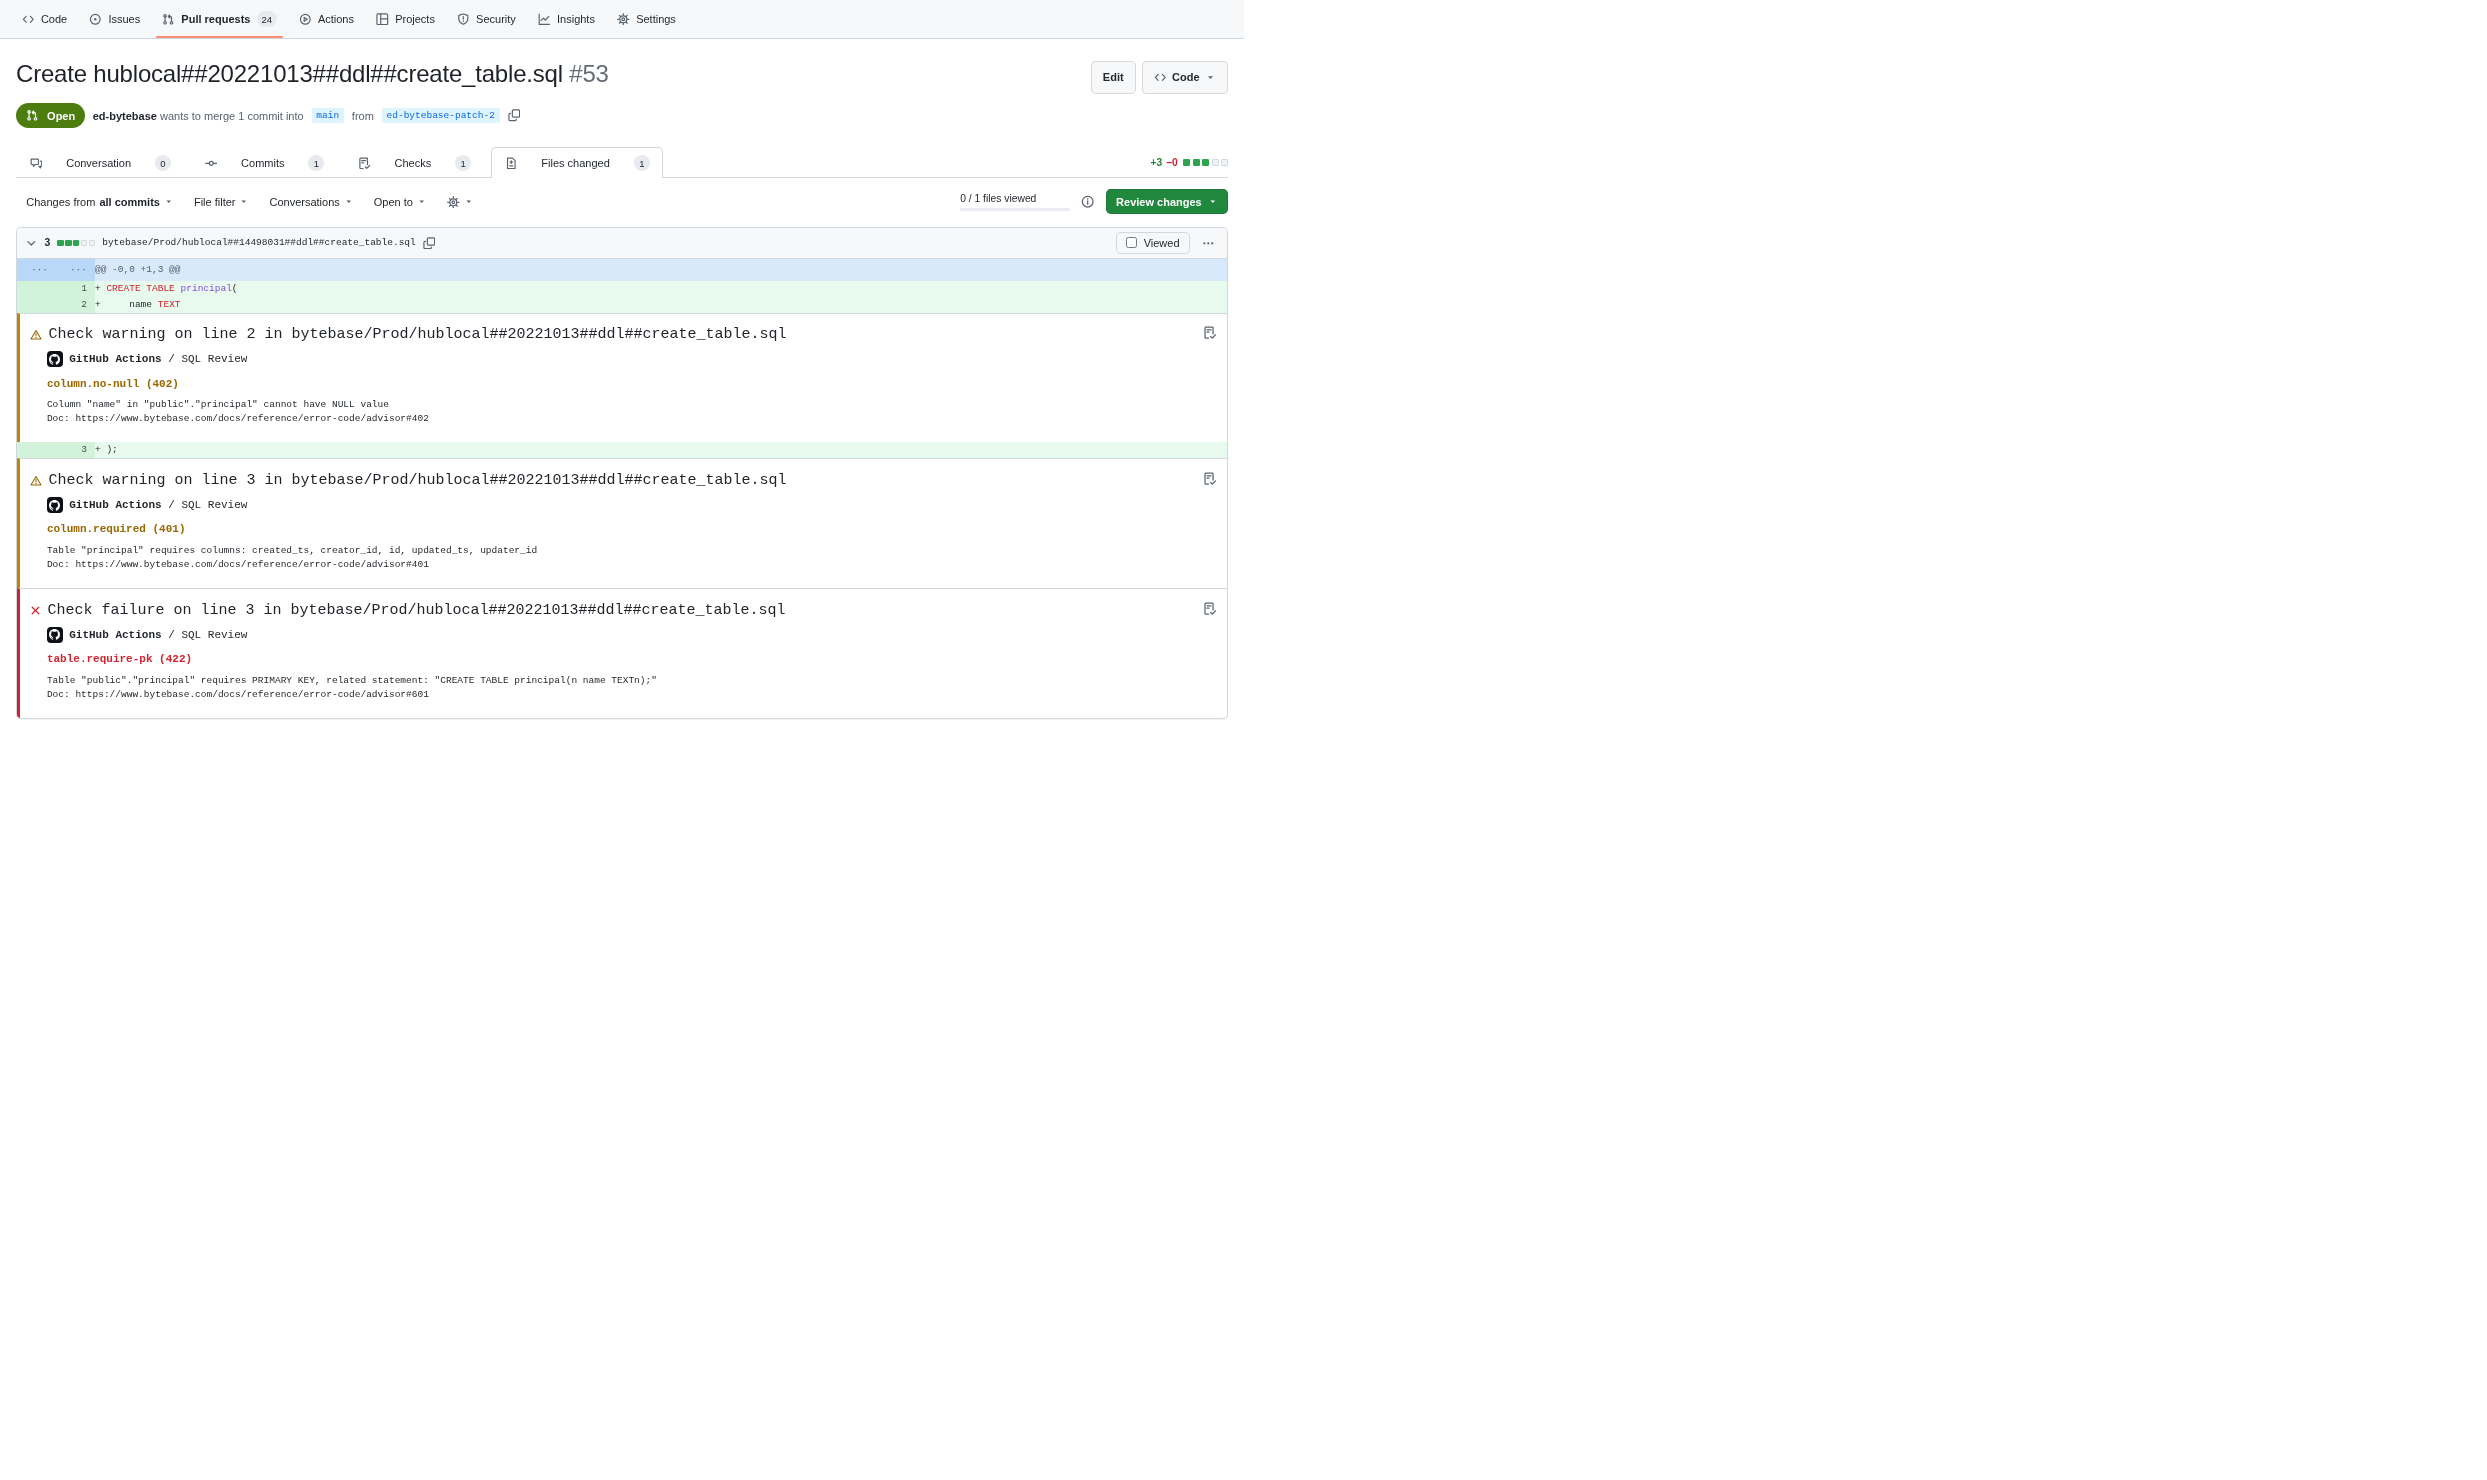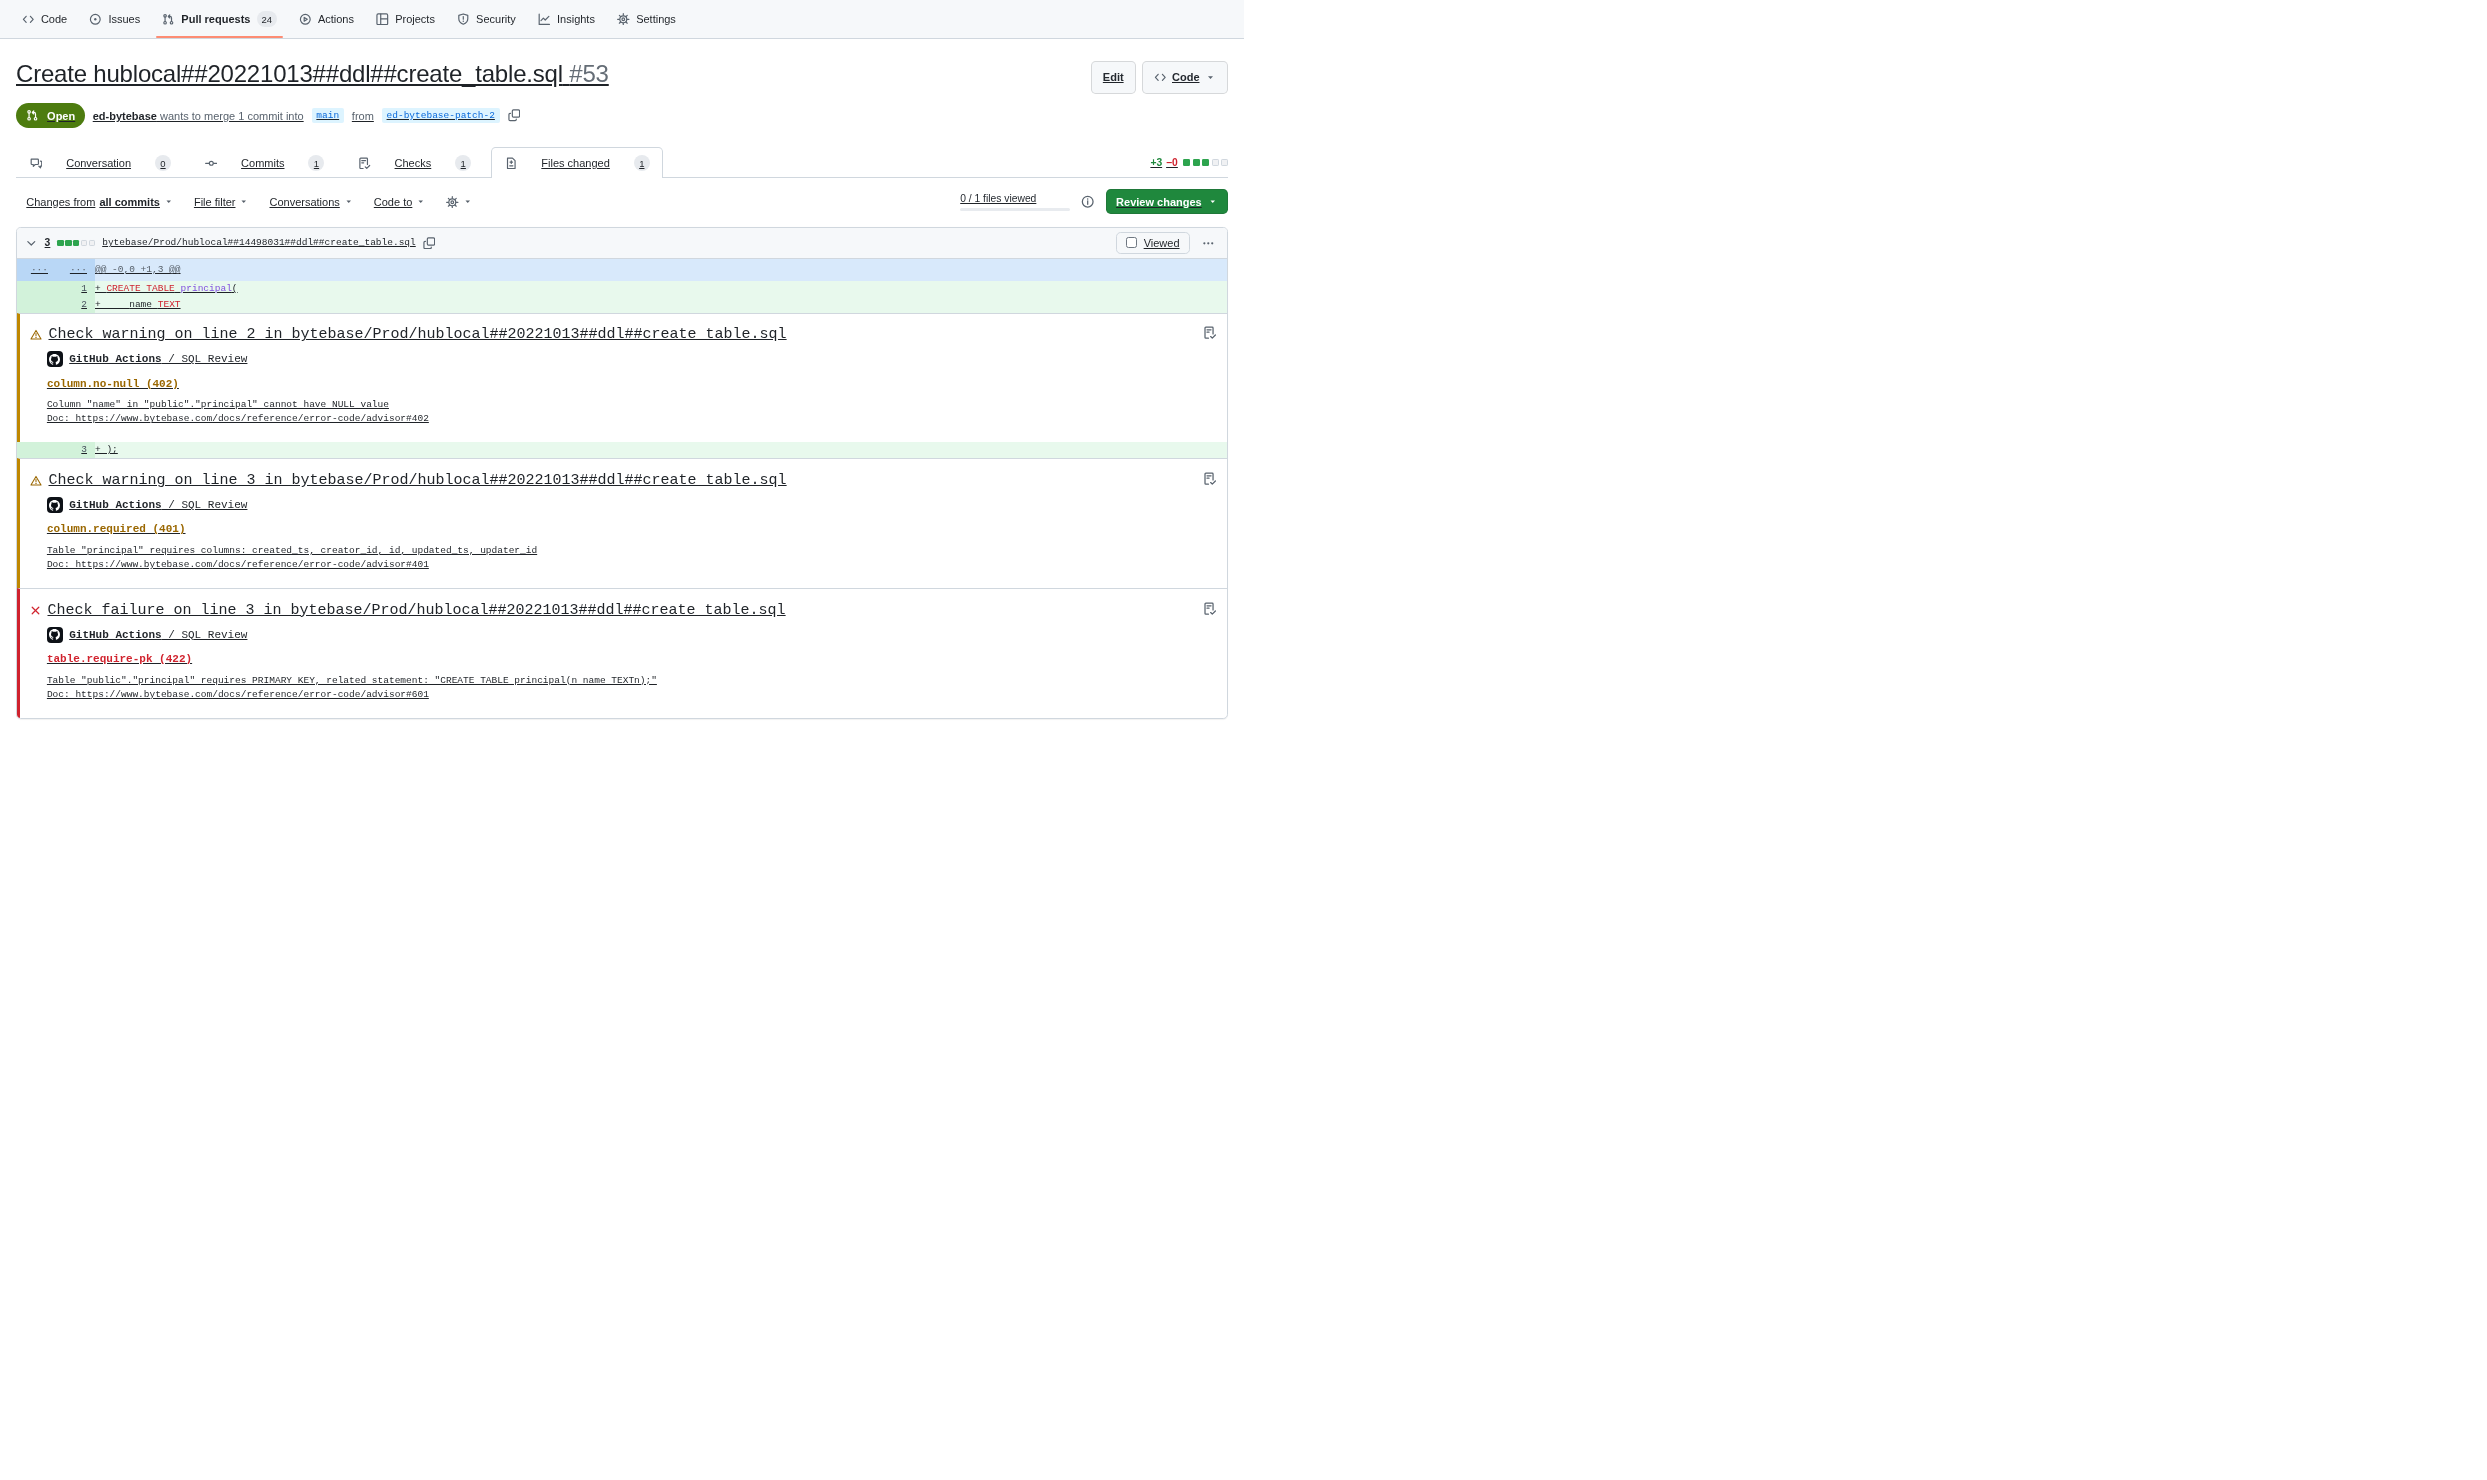--- a/index.html
+++ b/index.html
@@ -18,21 +18,21 @@
     display:flex; align-items:stretch; padding:0 14px; gap:6.3px; }
   .nav-item { display:flex; align-items:center; gap:6.3px; padding:0 8px; font-size:11px;
     color:#1f2328; position:relative; cursor:pointer; white-space:nowrap; }
   .nav-item.active { font-weight:700; }
   .nav-item.active::after { content:""; position:absolute; left:1.6px; right:1.6px; bottom:0;
     height:1.6px; border-radius:2.4px; background:#fd8c73; }
   .counter { background:#e7eaee; border-radius:8px; min-width:16px; height:16px;
     padding:0 4.7px; font-size:9.5px; font-weight:400; display:inline-flex;
     align-items:center; justify-content:center; color:#1f2328; }
 
-  .container { margin:0 16px;text-decoration:underline; }
+  .container { margin:0 16px; }
 
   
   .pr-header { display:flex; justify-content:space-between; align-items:flex-start; margin-top:20px; }
   .pr-title { font-size:24px; font-weight:400; margin:0; letter-spacing:-0.2px; line-height:1.25; }
   .pr-number { color:#656d76; font-weight:400; }
   .header-actions { display:flex; gap:6.3px; margin-top:1.6px; }
   .btn { display:inline-flex; align-items:center; gap:5.5px; height:33px; padding:0 11px;
     background:#f6f8fa; border:0.8px solid rgba(31,35,40,0.15); border-radius:4.7px;
     font-size:11px; font-weight:700; color:#24292f; cursor:pointer; white-space:nowrap; }
   .btn .caret-svg path { fill:#59636e; }
@@ -358,21 +358,21 @@
     </div>
     <div class="dropdown">
       <span>Conversations</span>
       <span class="caret-svg">
           <svg width="9.5" height="9.5" viewBox="0 0 16 16">
             <path d="m4.2 6 3.8 4.1L11.8 6Z"></path>
           </svg>
         </span>
     </div>
     <div class="dropdown">
-      <span>Code to</span>
+      <span>Open to</span>
       <span class="caret-svg">
           <svg width="9.5" height="9.5" viewBox="0 0 16 16">
             <path d="m4.2 6 3.8 4.1L11.8 6Z"></path>
           </svg>
         </span>
     </div>
     <div class="dropdown">
       <span>
           <svg width="12.6" height="12.6" viewBox="0 0 16 16">
             <circle class="ic" cx="8" cy="8" r="4.4"></circle>

